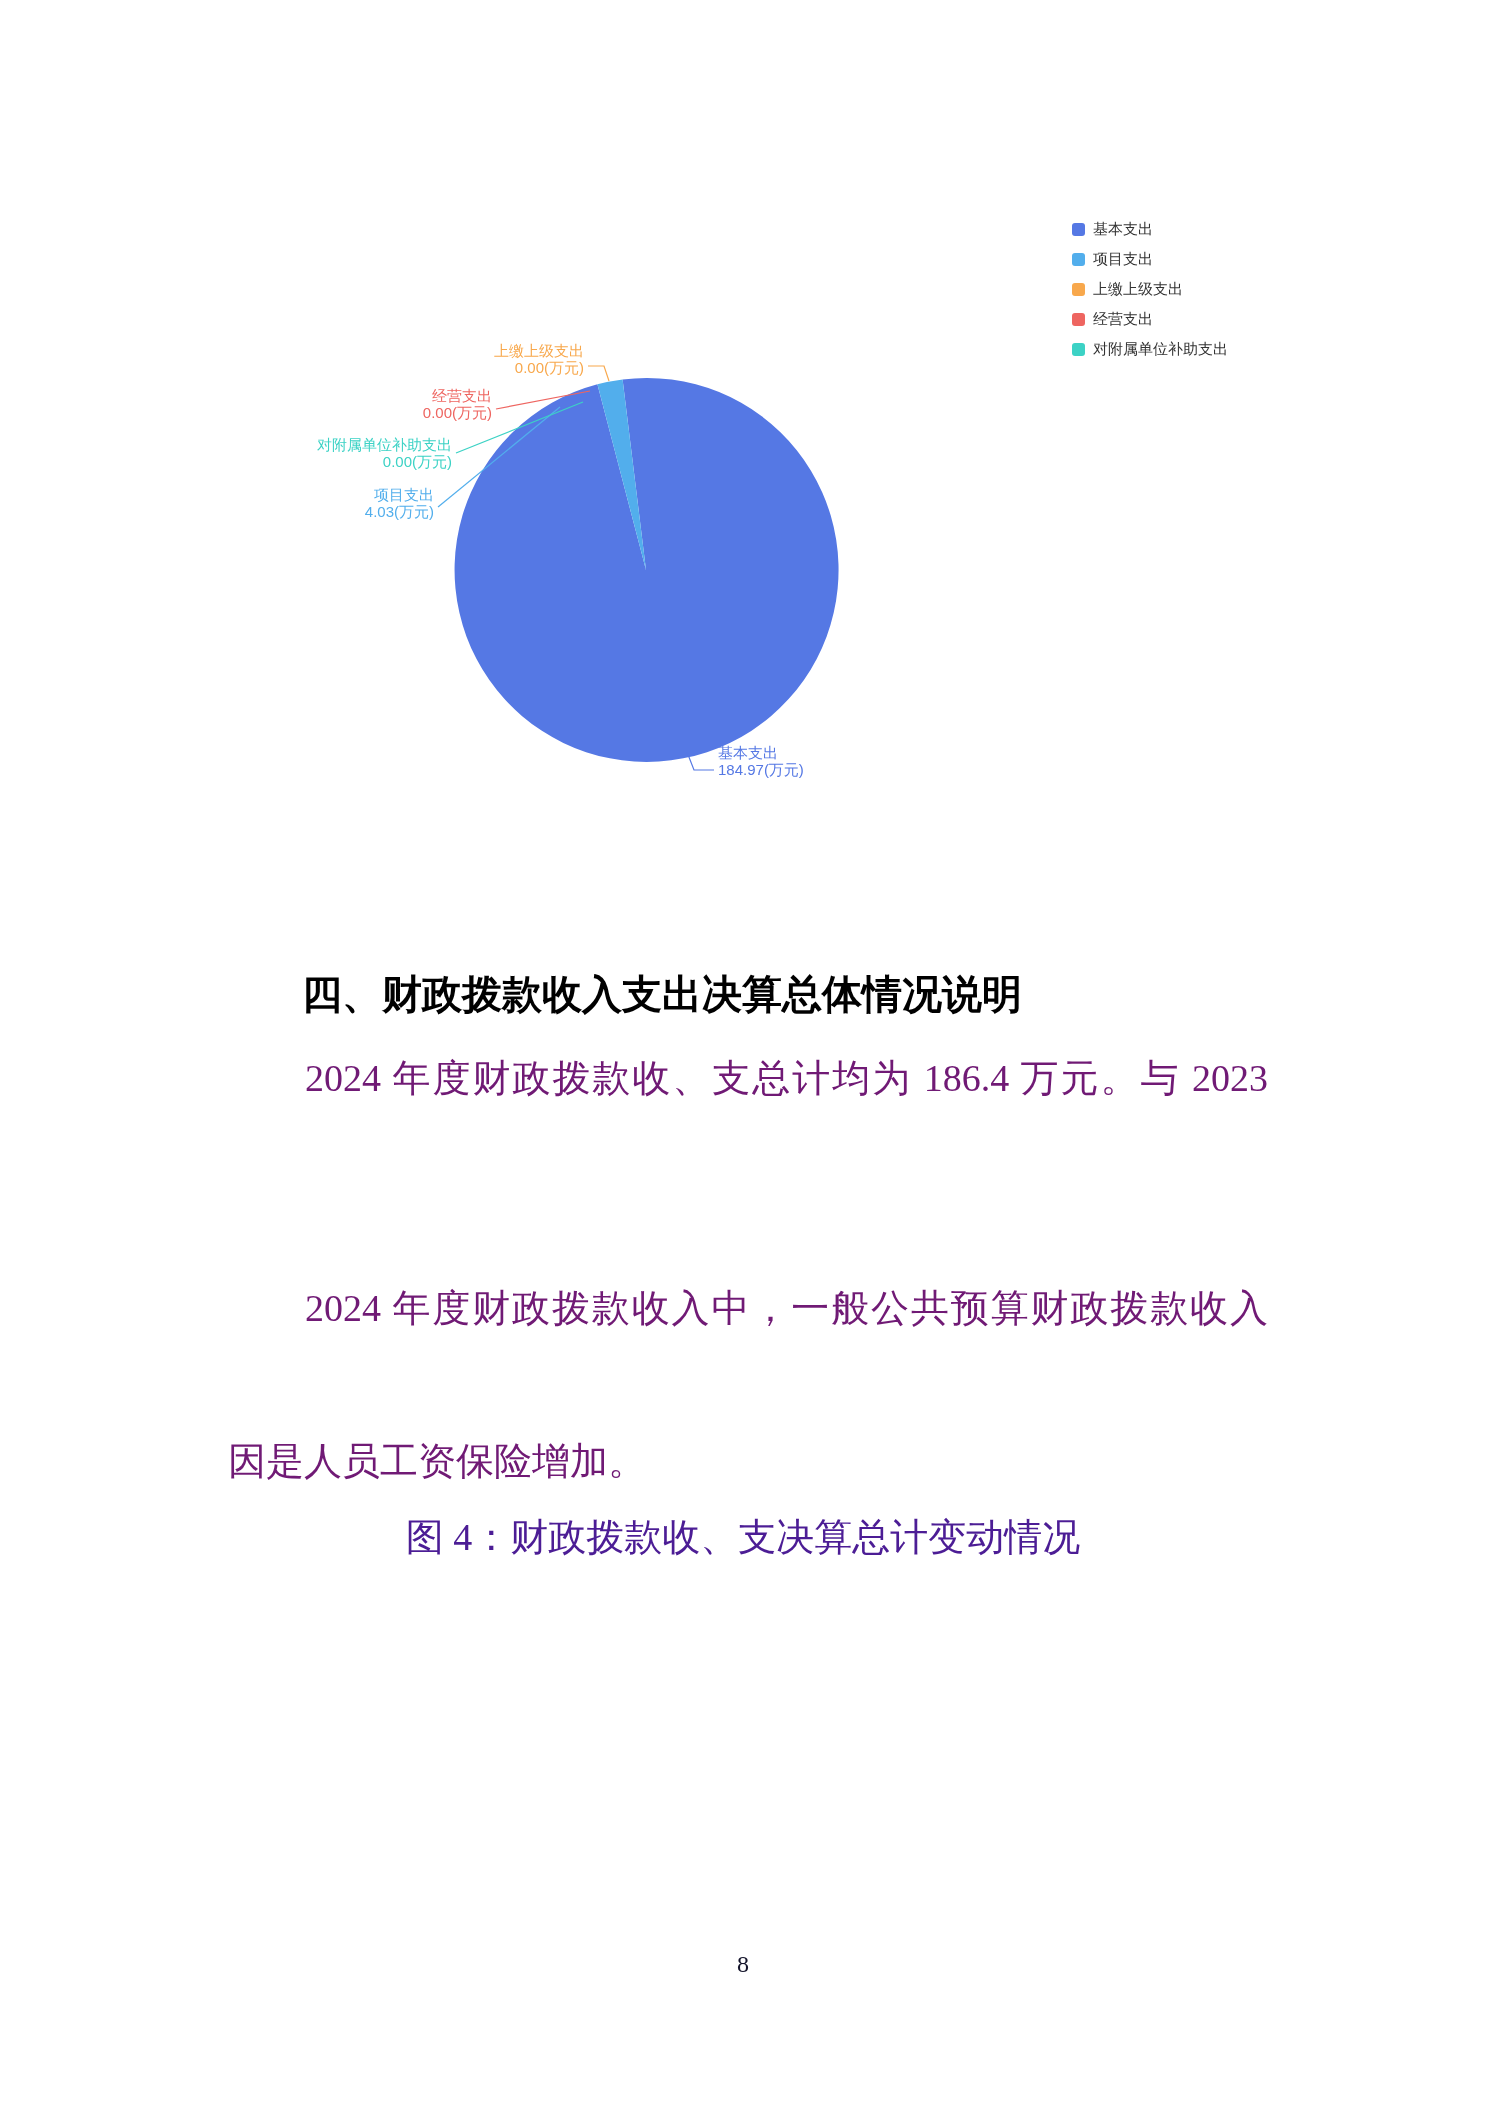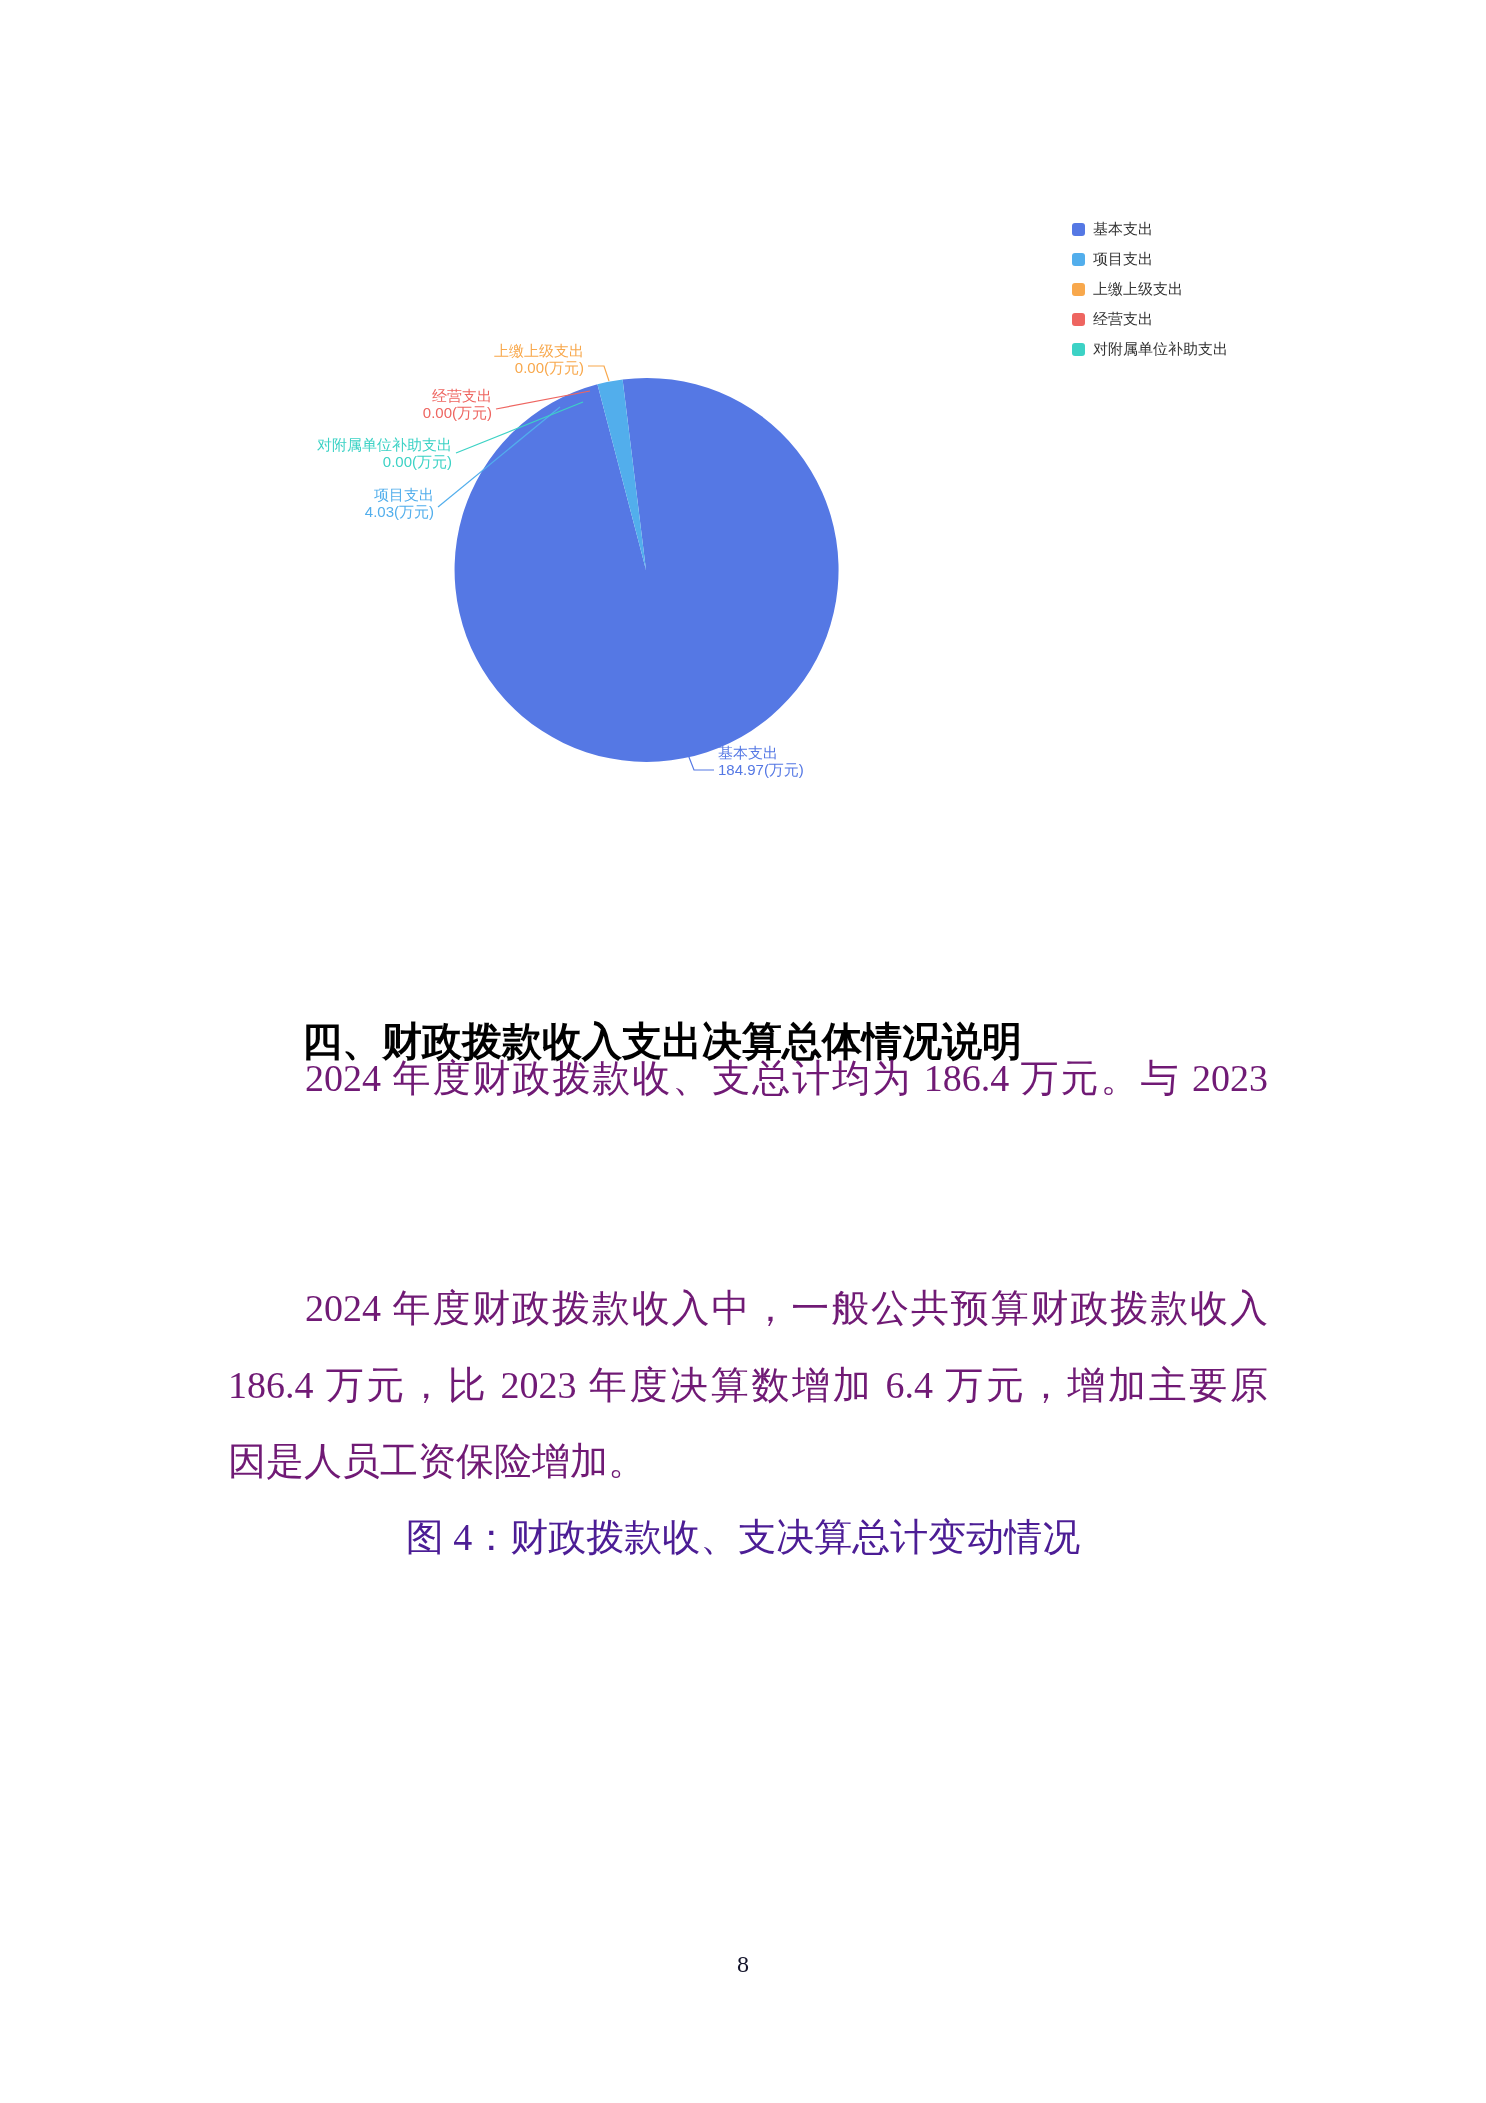--- a/index.html
+++ b/index.html
@@ -31,21 +31,21 @@
     width:13px;height:13px;border-radius:3px;
     margin-right:8px;flex:0 0 auto;
   }
   .legend-label{
     font-family:"Liberation Sans","DejaVu Sans",sans-serif;
     font-size:15px;color:#333333;white-space:nowrap;
   }
 
   
   .heading{
-    position:absolute;left:302px;top:1017px;width:1000px;
+    position:absolute;left:302px;top:970px;width:1000px;
     font-family:"Liberation Sans","DejaVu Sans",sans-serif;
     font-weight:700;font-size:40px;line-height:48px;color:#000;
     white-space:nowrap;
   }
   .bl{
     position:absolute;left:228px;width:1040px;
     font-size:38px;line-height:46px;color:#701a75;
   }
   .bl.indent{left:305px;width:963px;}
   .bl.just{text-align:justify;text-align-last:justify;}
@@ -114,19 +114,18 @@
       <span class="legend-swatch" style="background: rgb(60, 210, 197);"></span>
       <span class="legend-label">对附属单位补助支出</span>
     </div>
   </div>
 
   <div class="heading">四、财政拨款收入支出决算总体情况说明</div>
 
   <div class="bl indent just l1">2024 年度财政拨款收、支总计均为 186.4 万元。与 2023</div>
 
   <div class="bl indent just l4">2024 年度财政拨款收入中，一般公共预算财政拨款收入</div>
-  <div class="bl just l5">186.4 万元，比 2023 年度决算数增加 6.4 万元，增加主要原</div>
   <div class="bl l6">因是人员工资保险增加。</div>
 
   <div class="caption">图 4：财政拨款收、支决算总计变动情况</div>
 
   <div class="page-number">8</div>
 </div>
 
 </body></html>

